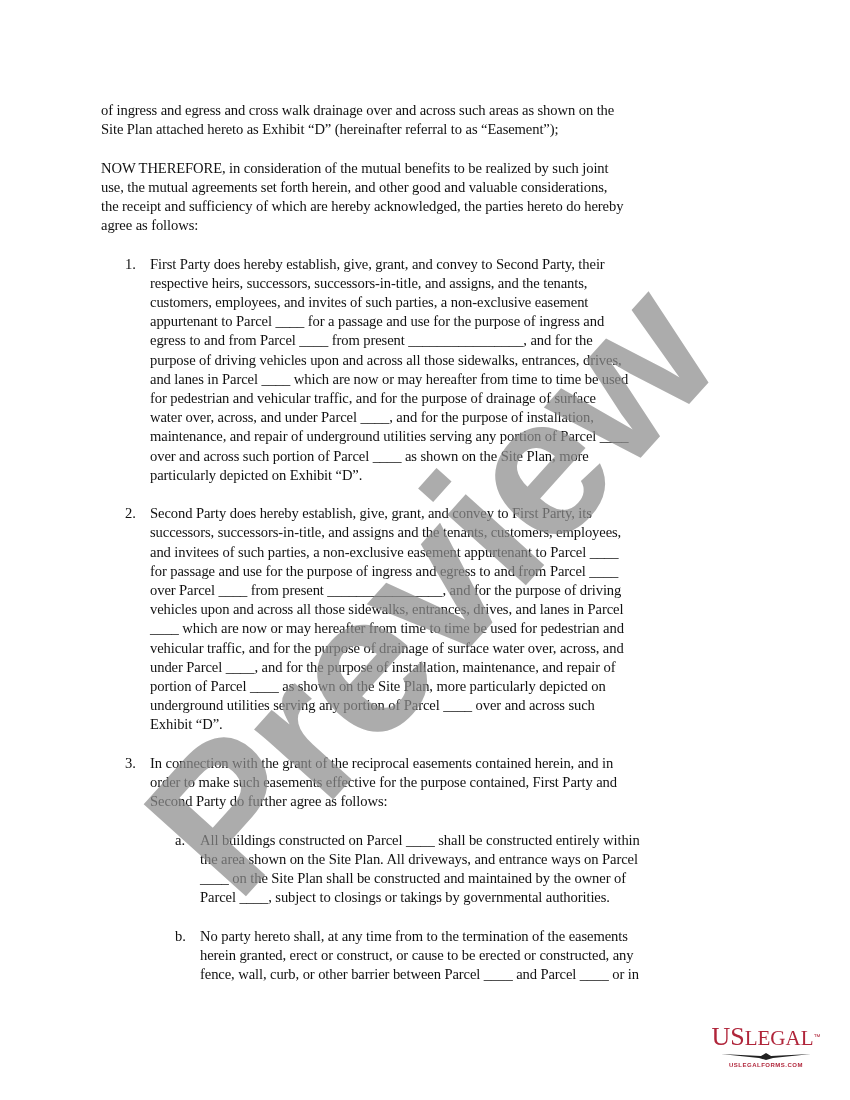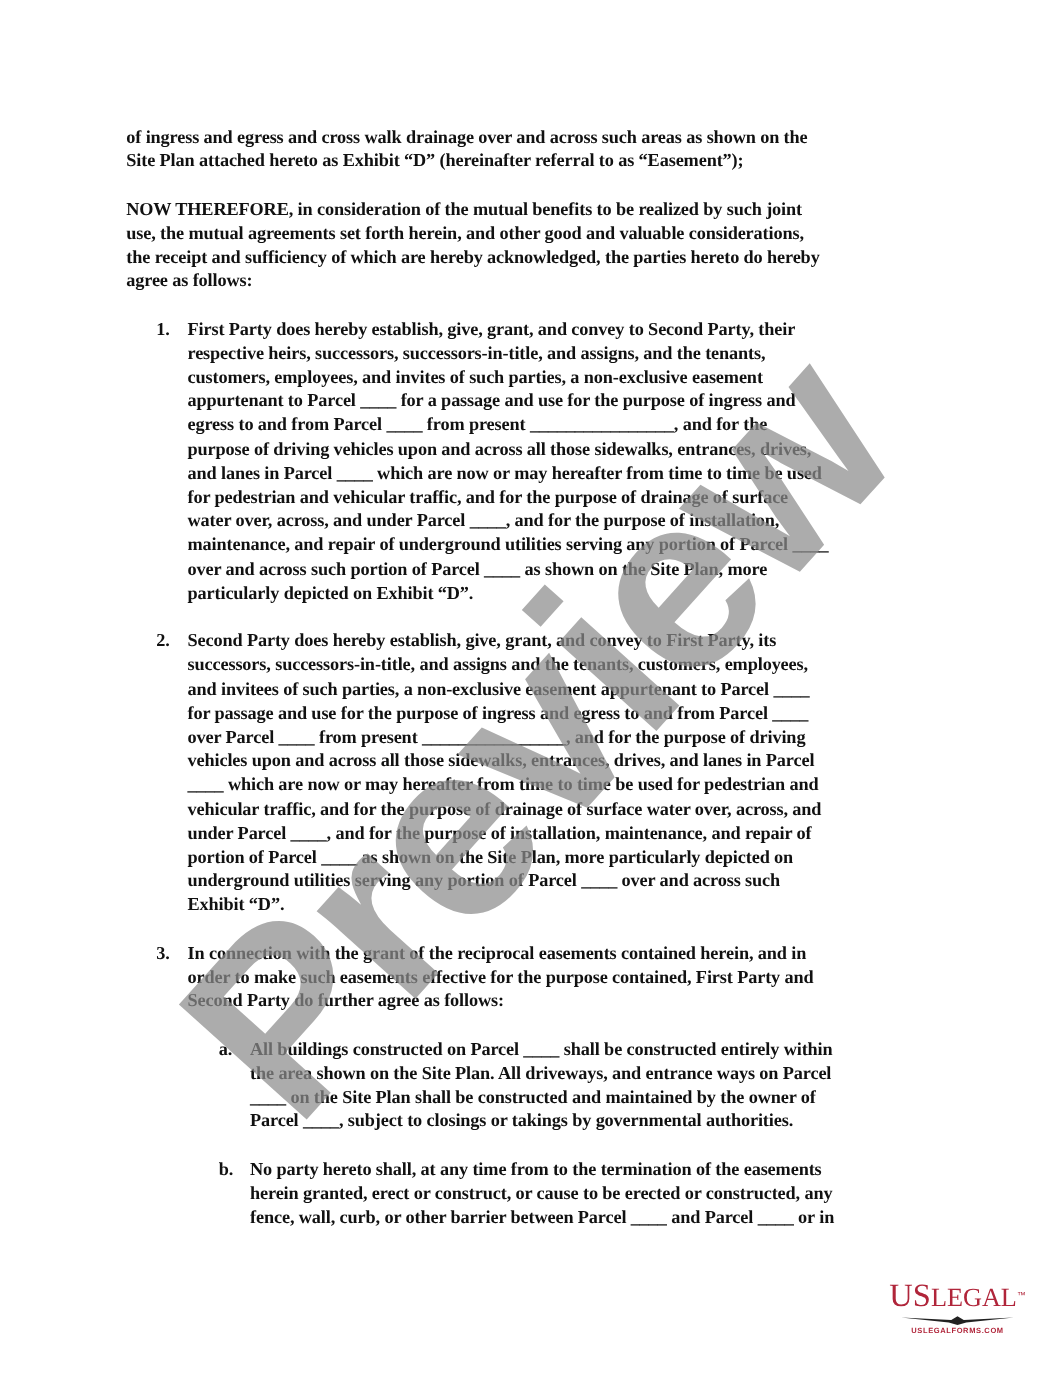--- a/index.html
+++ b/index.html
@@ -3,21 +3,21 @@
   <meta charset="utf-8">
   <style>
     html, body { margin: 0; padding: 0; }
     body {
       width: 850px; height: 1100px; background: #ffffff; position: relative; overflow: hidden;
       font-family: "Liberation Serif", "DejaVu Serif", serif; color: #111;
     }
     .page { position: absolute; left: 0; top: 0; width: 850px; height: 1100px; }
     .content {
       position: absolute; left: 101px; top: 101px; width: 650px;
-      font-weight: bold; font-size: 14.6px; line-height: 19.2px;
+      font-weight: normal; font-size: 14.6px; line-height: 19.2px;
       letter-spacing: -0.1px;
     }
     .para { margin: 0 0 19.2px 0; }
     .ol-item { position: relative; padding-left: 49px; margin: 0 0 19.2px 0; }
     .ol-num { position: absolute; left: 24px; top: 0; }
     .sub-item { position: relative; padding-left: 99px; margin: 0 0 19.2px 0; }
     .sub-num { position: absolute; left: 74px; top: 0; }
     .line { display: block; white-space: nowrap; }
     .watermark {
       position: absolute; left: 95px; top: 380px; width: 700px; height: 260px;

